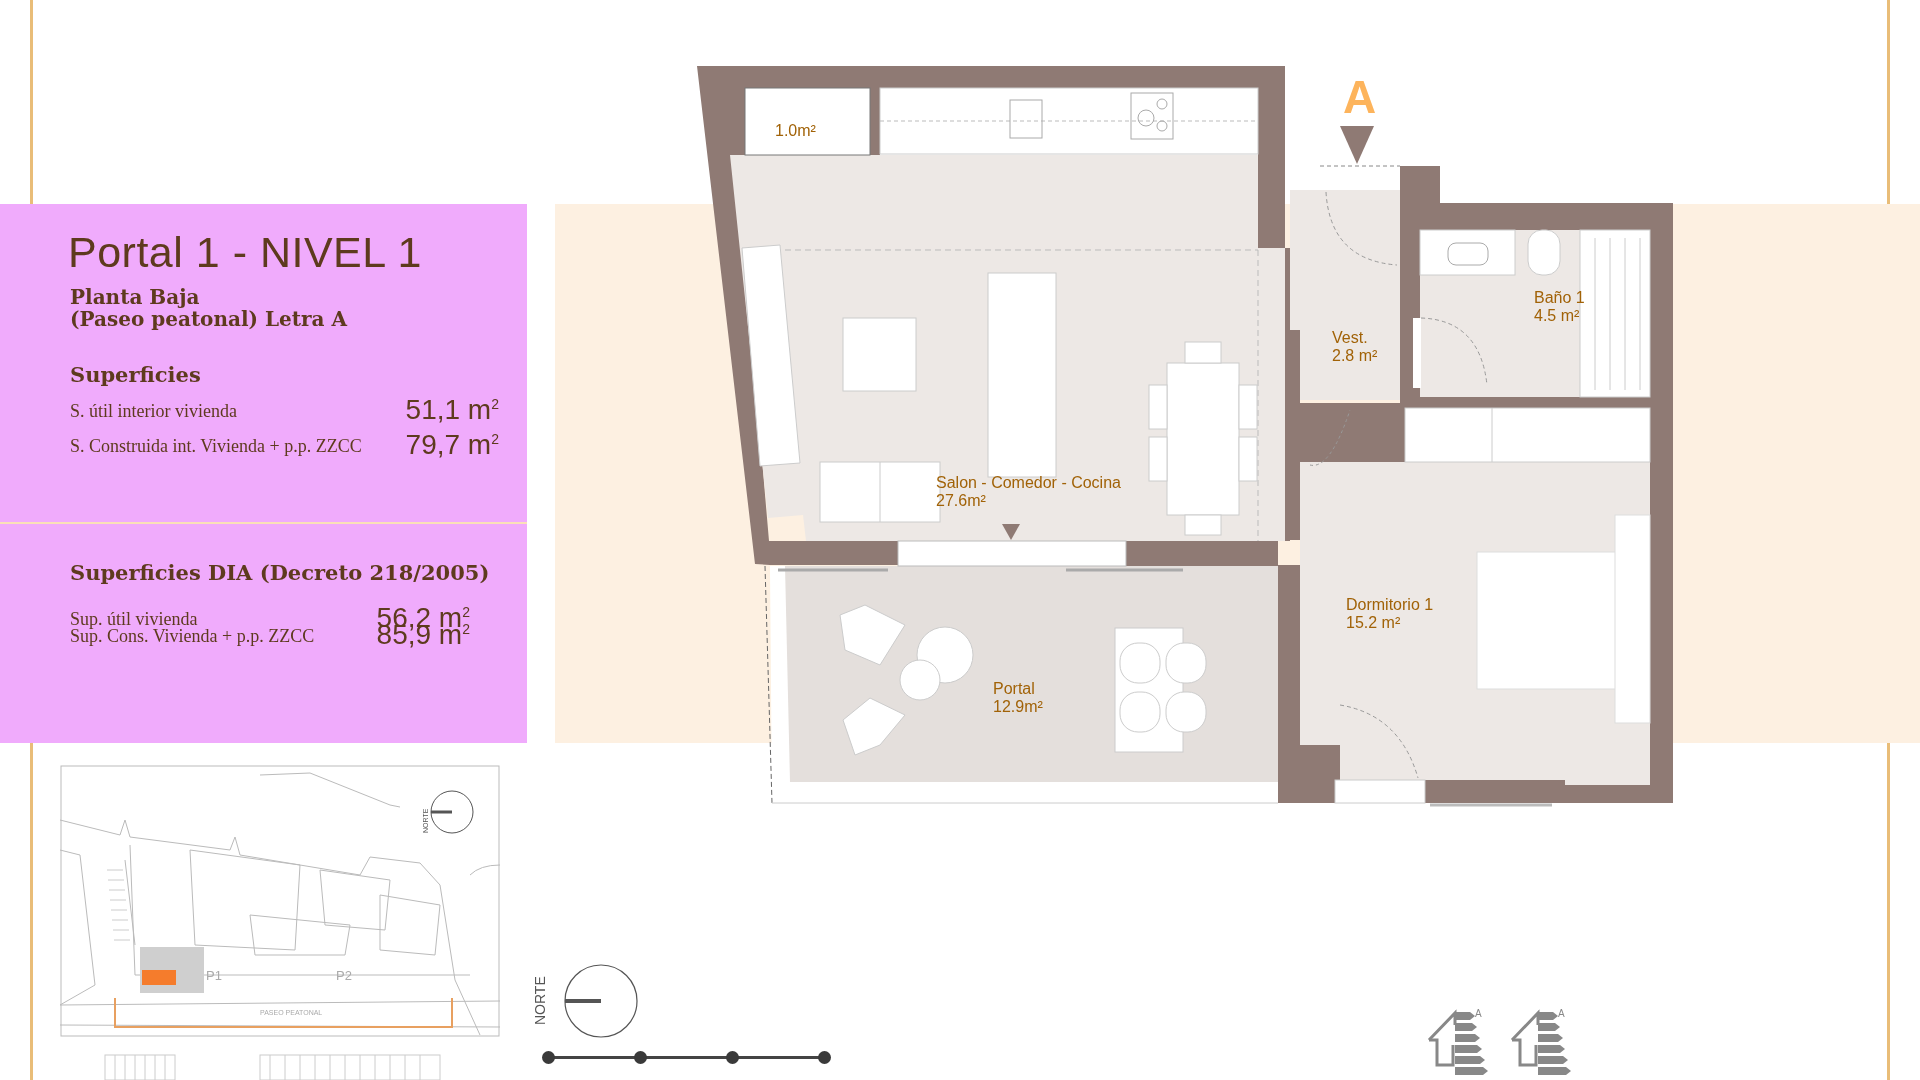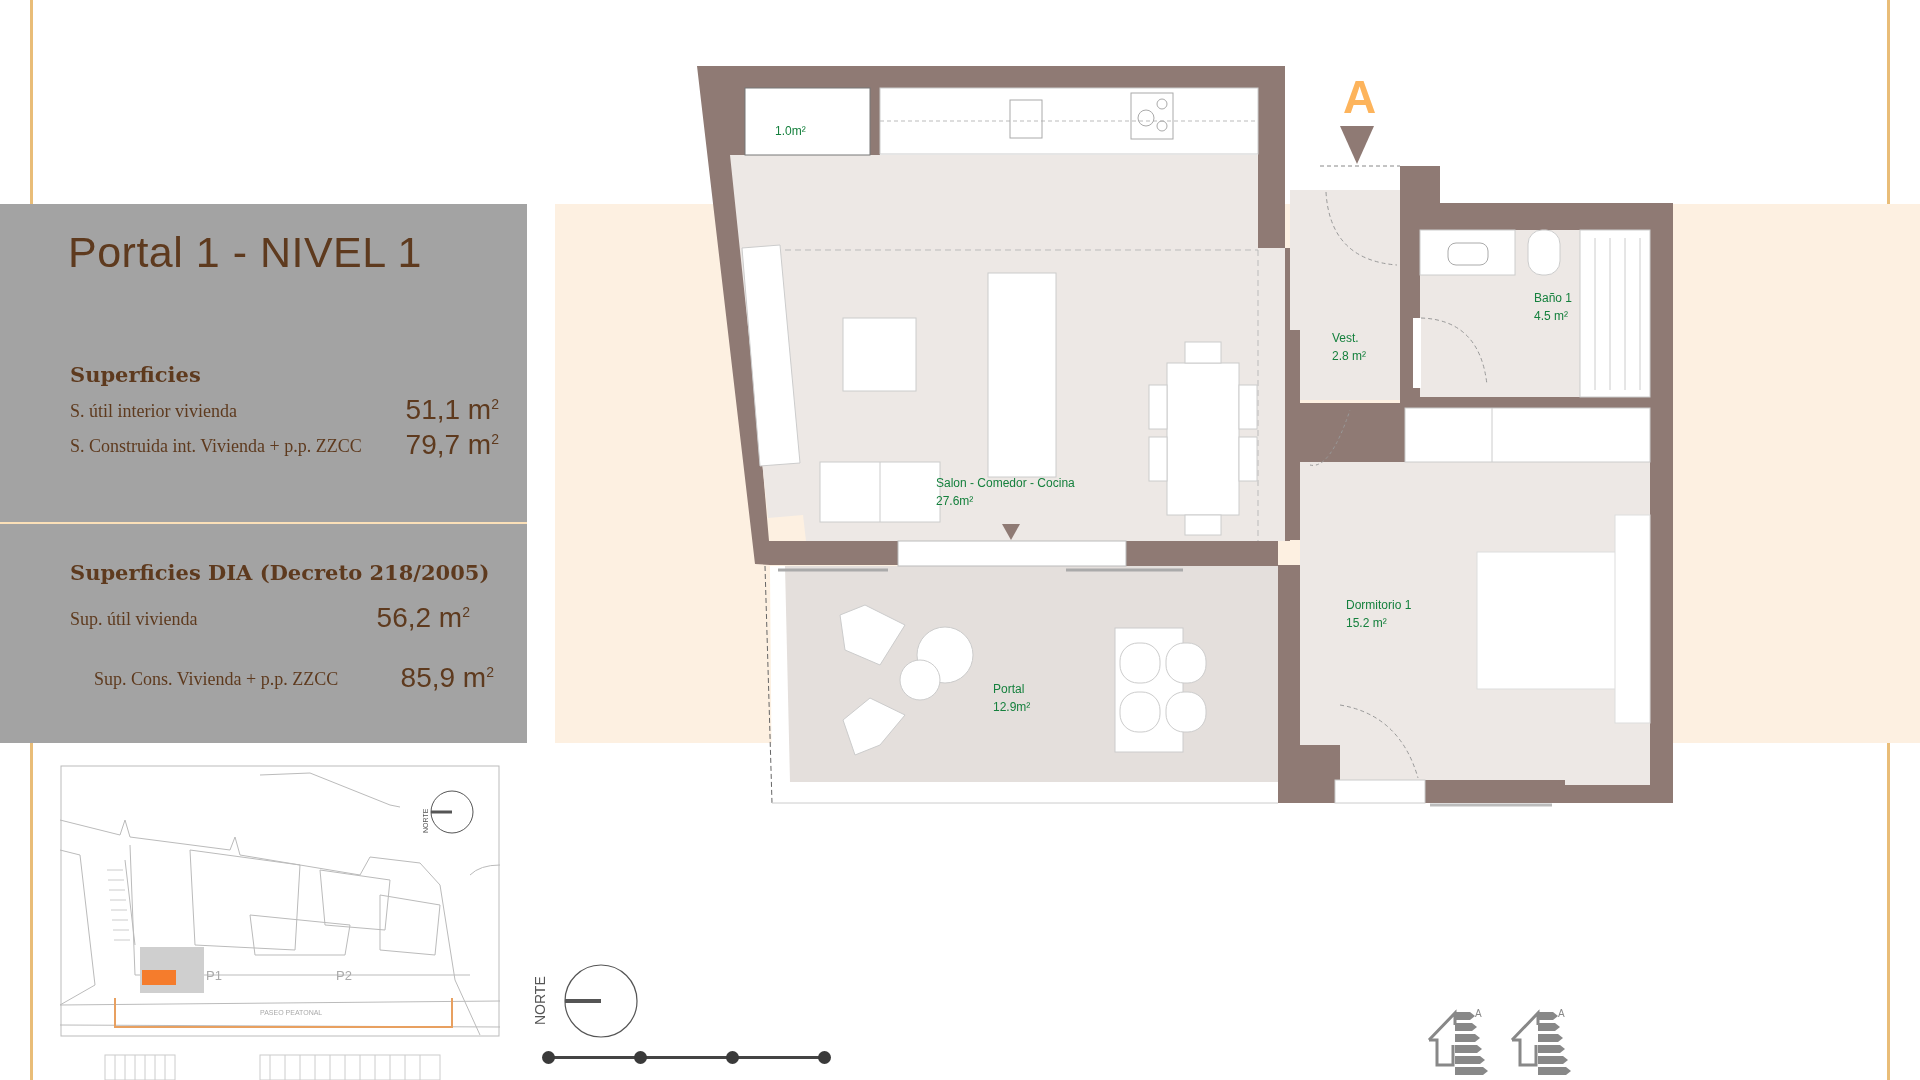--- a/index.html
+++ b/index.html
@@ -1,62 +1,66 @@
 <!DOCTYPE html>
 <html><head>
 <meta charset="utf-8">
 <style>
   html, body { margin:0; padding:0; }
   body { width:1920px; height:1080px; position:relative; overflow:hidden; background:#ffffff; font-family:"Liberation Sans", sans-serif; }
   .vline { position:absolute; top:0; width:3px; height:1080px; background:#e9bd78; }
   .peach-band { position:absolute; left:555px; top:204px; width:1365px; height:539px; background:#fdf0e1; }
-  .info-panel { position:absolute; left:0; top:204px; width:527px; height:539px; background:#a3a3a3; color:#5e3a1e; }
+  .info-panel { position:absolute; left:0; top:204px; width:527px; height:539px; background:#f0abfc; color:#5e3a1e; }
   .info-panel .divider { position:absolute; left:0; top:318px; width:527px; height:2px; background:#fbe0b8; }
   .title { position:absolute; left:68px; top:24px; font-size:43px; font-family:"Liberation Sans", sans-serif; color:#5e3a1e; letter-spacing:0.5px; }
   .subtitle { position:absolute; left:70px; top:82px; font-size:20px; font-weight:bold; font-family:"DejaVu Serif", serif; line-height:22px; color:#5e3a1e; }
   .sec-head { position:absolute; left:70px; font-size:21px; font-weight:bold; font-family:"DejaVu Serif", serif; color:#5e3a1e; }
   .row { position:absolute; left:70px; width:430px; height:32px; }
   .row .lbl { position:absolute; left:0; bottom:4px; font-size:18px; font-family:"Liberation Serif", serif; color:#5e3a1e; }
   .row .val { position:absolute; right:1px; bottom:0; font-size:28px; font-family:"Liberation Sans", sans-serif; color:#5e3a1e; }
   .row .val sup { font-size:14px; }
   .sitemap { position:absolute; left:60px; top:765px; width:440px; height:270px; }
   .plan { position:absolute; left:0; top:0; }
-  .room-label { position:absolute; font-size:12px; color:#15803d; line-height:18px; font-family:"Liberation Sans", sans-serif; }
+  .room-label { position:absolute; font-size:16px; color:#a16207; line-height:18px; font-family:"Liberation Sans", sans-serif; }
   .entry-letter { position:absolute; left:1343px; top:70px; font-size:46px; font-weight:bold; color:#fdb45c; font-family:"Liberation Sans", sans-serif; }
   .north { position:absolute; left:545px; top:960px; }
   .north-label { position:absolute; left:532px; top:990px; transform:rotate(-90deg); transform-origin:left top; font-size:14px; color:#555; }
   .scale-bar { position:absolute; left:548px; top:1056px; width:282px; height:3px; background:#444; }
   .scale-dot { position:absolute; top:-5px; width:13px; height:13px; border-radius:50%; background:#3a3a3a; }
   .energy { position:absolute; top:1005px; }
 </style>
 </head>
 <body>
 
 <div class="vline" style="left:30px;"></div>
 <div class="vline" style="left:1887px;"></div>
 <div class="peach-band"></div>
 
 <div class="info-panel">
   <div class="title">Portal 1 - NIVEL 1</div>
+  <div class="subtitle">
+    <div>Planta Baja</div>
+    <div>(Paseo peatonal) Letra A</div>
+  </div>
   <div class="sec-head" style="top:158px;">Superficies</div>
   <div class="row" style="top:190px;">
     <span class="lbl">S. útil interior vivienda</span>
     <span class="val"><span>51,1 m</span><sup>2</sup></span>
   </div>
   <div class="row" style="top:225px;">
     <span class="lbl">S. Construida int. Vivienda + p.p. ZZCC</span>
     <span class="val"><span>79,7 m</span><sup>2</sup></span>
   </div>
   <div class="divider"></div>
   <div class="sec-head" style="top:356px;">Superficies DIA (Decreto 218/2005)</div>
   <div class="row" style="top:398px;">
     <span class="lbl">Sup. útil vivienda</span>
     <span class="val" style="right:30px;"><span>56,2 m</span><sup>2</sup></span>
   </div>
-  <div class="row" style="top:458px;margin-left:24px;">
+  <div class="row" style="top:415px;">
     <span class="lbl">Sup. Cons. Vivienda + p.p. ZZCC</span>
     <span class="val" style="right:30px;"><span>85,9 m</span><sup>2</sup></span>
   </div>
 </div>
 
 <svg class="sitemap" width="440" height="315" viewBox="0 0 440 315" style="height:315px;">
   <g fill="none" stroke="#bbb" stroke-width="1">
     <rect x="1" y="1" width="438" height="270"></rect>
     <polyline points="0,55 60,70 65,55 70,72 170,85 175,72 180,90 300,110 310,92 360,98 380,120 395,215 420,270"></polyline>
     <polyline points="200,10 250,8 330,40 340,42"></polyline>

